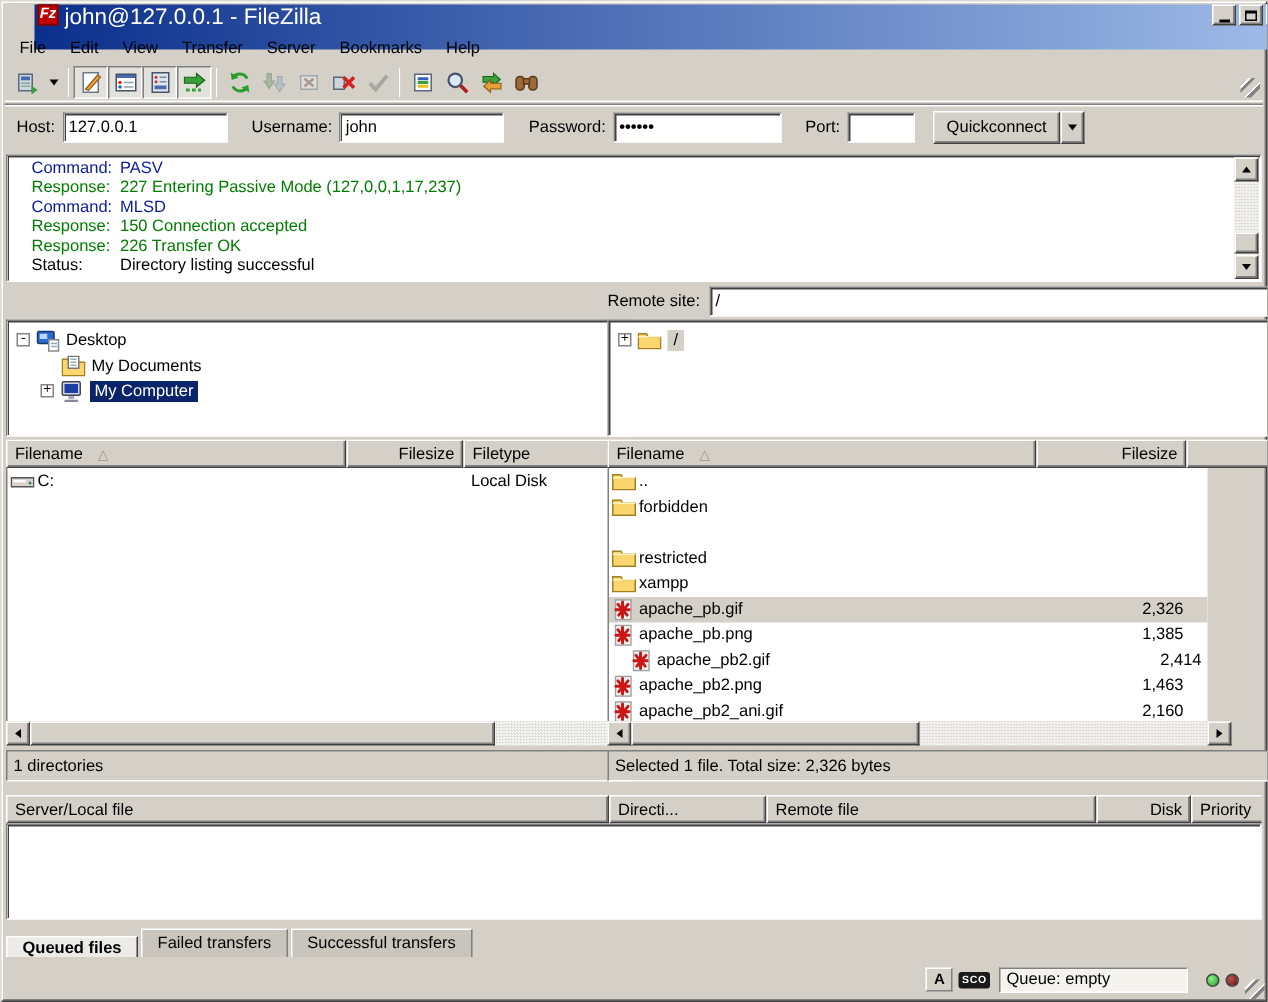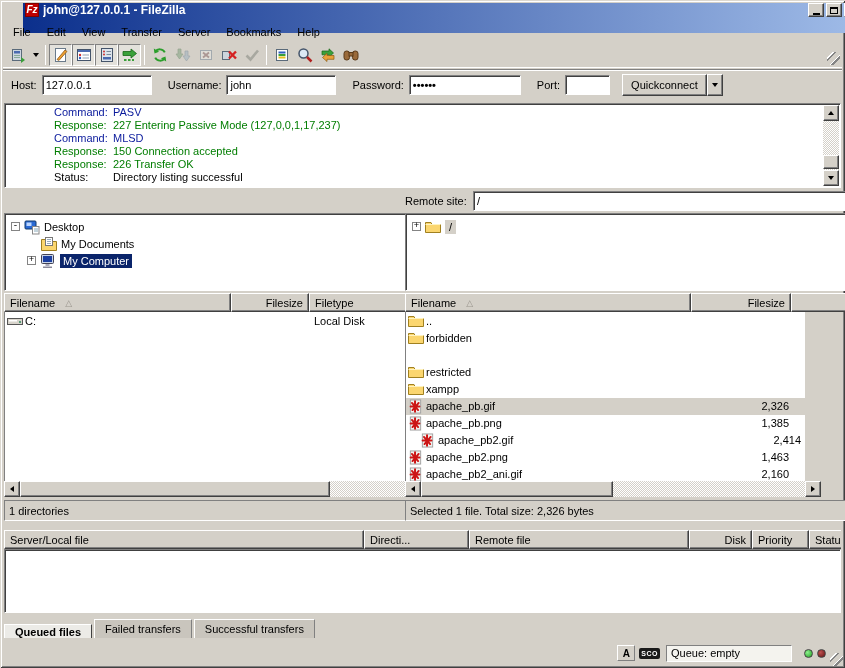--- a/index.html
+++ b/index.html
@@ -12,21 +12,21 @@
     overflow:hidden;
   }
   .abs{position:absolute;}
   .raised{background:#d4d0c8;border:1px solid;border-color:#fff #404040 #404040 #fff;box-shadow:inset -1px -1px 0 #808080;}
   .sunken{background:#fff;border:1px solid;border-color:#808080 #fff #fff #808080;box-shadow:inset 1px 1px 0 #404040;}
   .dither{background-color:#e9e7e2;background-image:conic-gradient(#d4d0c8 25%,#fff 0 50%,#d4d0c8 0 75%,#fff 0);background-size:2px 2px;}
 
   
   .titlebar{left:3px;top:3px;width:839px;height:30px;background:linear-gradient(to right,#0b2f8c,#a0bce8);display:flex;align-items:flex-start;padding:0 2px;margin-left:20px;}
   .app-icon{width:14px;height:14px;background:#bf0000;border:1px solid #7e0000;color:#fff;font-weight:bold;font-style:italic;font-size:10px;line-height:12px;text-align:center;margin-right:4px;flex:none;}
-  .title-text{color:#fff;font-weight:bold;font-size:12px;flex:1;white-space:nowrap;overflow:hidden;}
+  .title-text{color:#fff;font-weight:normal;font-size:15px;flex:1;white-space:nowrap;overflow:hidden;}
   .winbtn{width:16px;height:14px;margin-left:2px;display:flex;align-items:center;justify-content:center;padding:0;}
   .g-min{width:7px;height:2px;background:#000;margin-top:7px;}
   .g-max{width:8px;height:7px;border:1px solid #000;border-top:2px solid #000;}
   .g-x{font-size:10px;font-weight:bold;line-height:10px;font-family:"Liberation Mono",monospace;}
 
   
   .menubar{left:3px;top:22px;width:839px;height:19px;display:flex;align-items:center;padding-left:2px;}
   .menu-item{padding:2px 8px;}
 
   
@@ -44,21 +44,21 @@
   
   .qcbar{left:3px;top:69px;width:839px;height:31px;display:flex;align-items:center;padding-left:8px;border-top:1px solid #808080;box-shadow:0 1px 0 #fff inset;}
   .qclabel{margin-right:5px;}
   .field{height:20px;background:#fff;border:1px solid;border-color:#808080 #fff #fff #808080;box-shadow:inset 1px 1px 0 #404040;font-family:"Liberation Sans",sans-serif;font-size:11px;padding:1px 3px;outline:none;}
   .qcbtn{height:22px;padding:0 8px;font-family:"Liberation Sans",sans-serif;font-size:11px;display:flex;align-items:center;}
   .qcdrop{width:16px;height:22px;display:flex;align-items:center;justify-content:center;padding:0;}
 
   
   .logbox{left:4px;top:103px;width:837px;height:85px;}
   .logline{display:flex;line-height:13px;white-space:nowrap;}
-  .loglabel{width:74px;flex:none;padding-left:15px;margin-left:33px;}
+  .loglabel{width:74px;flex:none;padding-left:15px;}
   .log-command{color:#0a1a9c;}
   .log-response{color:#007d00;}
   .log-status{color:#000;}
 
   
   .pane{top:190px;height:331px;}
   .siterow{height:21px;display:flex;align-items:center;}
   .combo{height:20px;background:#fff;border:1px solid;border-color:#808080 #fff #fff #808080;box-shadow:inset 1px 1px 0 #404040;display:flex;align-items:center;flex:1;}
   .combo .val{flex:1;padding-left:3px;}
   .combo-btn{width:16px;height:16px;margin:0;display:flex;align-items:center;justify-content:center;flex:none;}
@@ -522,21 +522,21 @@
           <span class="tri-rt"></span>
         </button>
     </div>
 
     <div class="pstatus">
         <span>Selected 1 file. Total size: 2,326 bytes</span>
       </div>
   </div>
 
   <div class="abs queue-hdr">
-    <div class="hcell" style="width:360px;">
+    <div class="hcell" style="width:402px;">
         <span>Server/Local file</span>
       </div>
     <div class="hcell" style="width:105px;">
         <span>Directi...</span>
       </div>
     <div class="hcell" style="width:220px;">
         <span>Remote file</span>
       </div>
     <div class="hcell num" style="width:63px;">
         <span>Disk</span>

